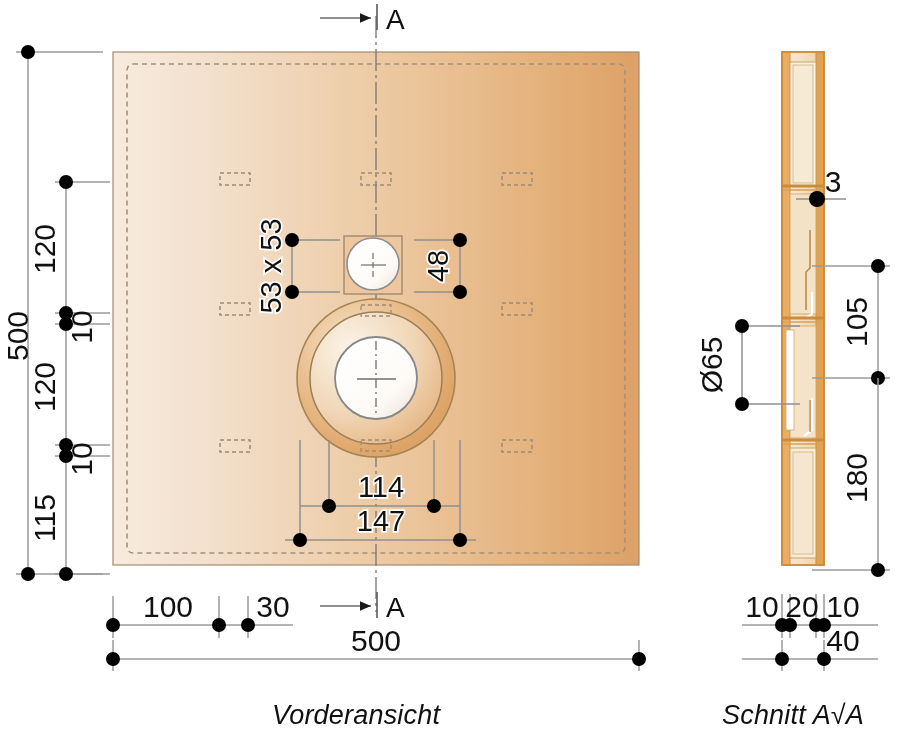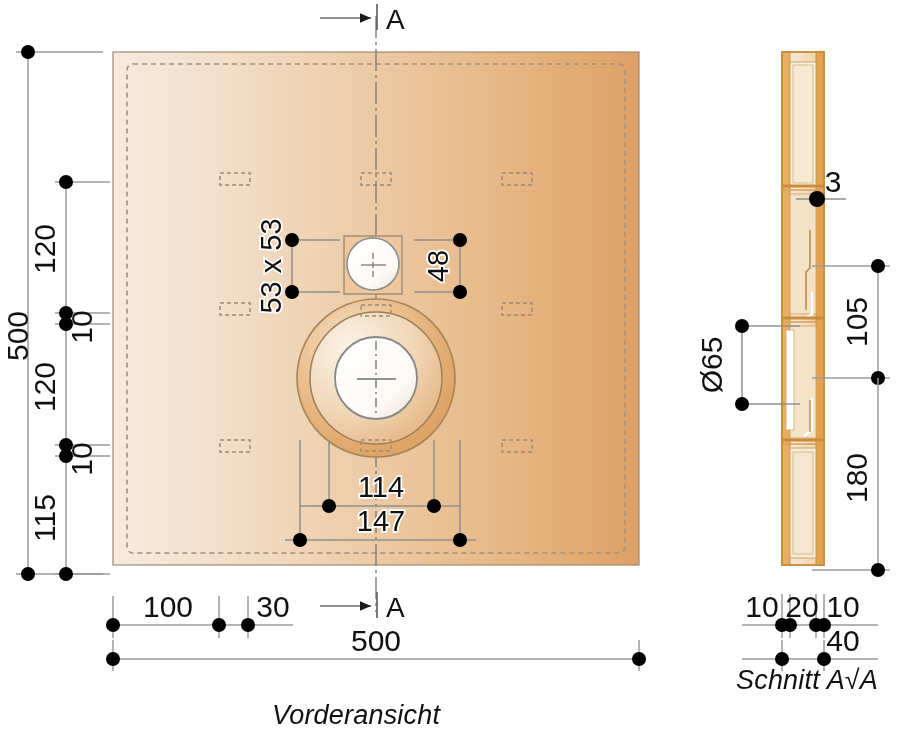--- a/index.html
+++ b/index.html
@@ -30,21 +30,21 @@
   .viewlabel {
     position: absolute;
     font-family: "Liberation Sans", sans-serif;
     font-size: 27px;
     color: #111111;
     letter-spacing: 0.2px;
     white-space: nowrap;
     font-style: italic;
   }
   #label-front { left: 272px; top: 700px; }
-  #label-section { left: 722px; top: 665px; margin-left: 14px; }
+  #label-section { left: 722px; top: 700px; }
 </style>
 </head>
 <body>
 
 <div id="stage">
 
   <svg class="drawing" viewBox="0 0 910 742">
     <defs>
       <linearGradient id="panelGrad" x1="0" y1="0" x2="1" y2="0">
         <stop offset="0%" stop-color="#f7ebde"></stop>

